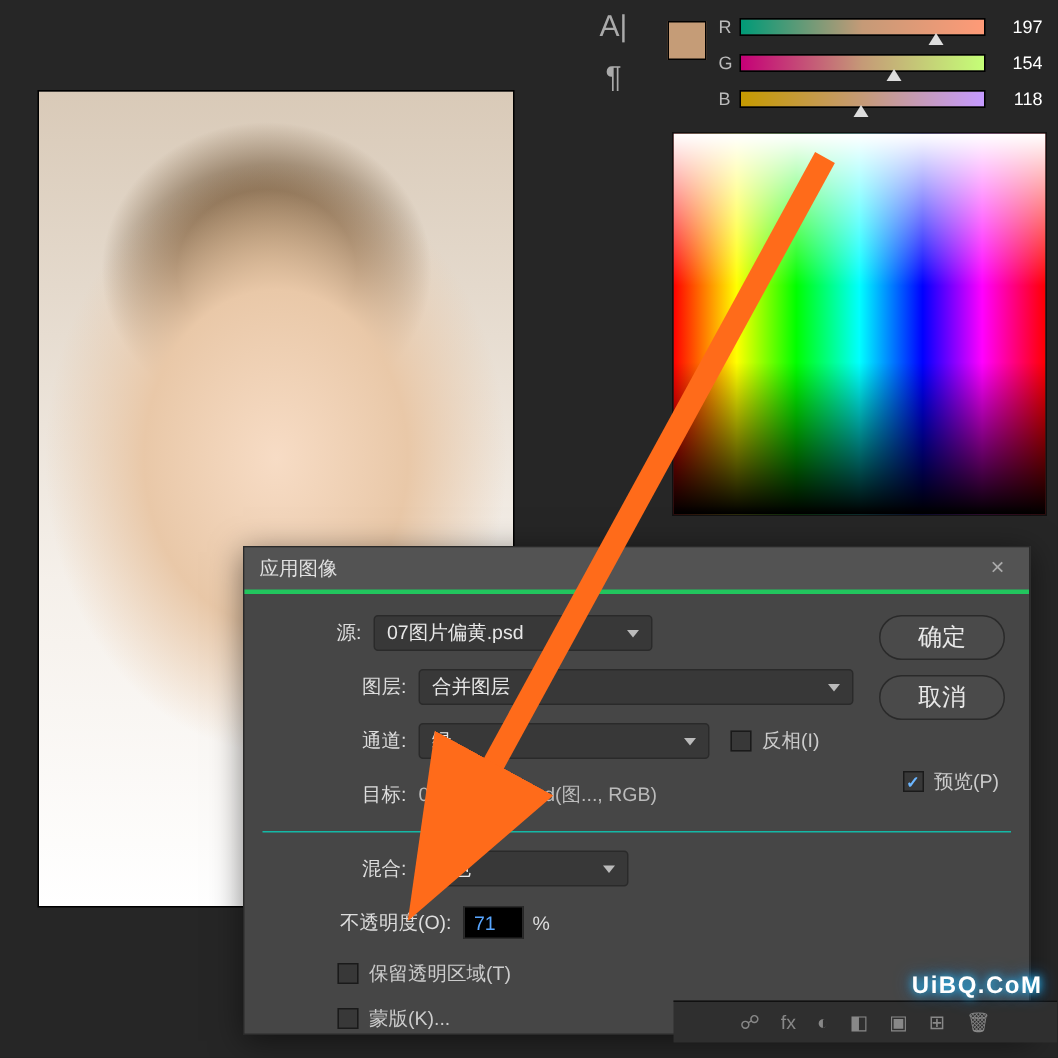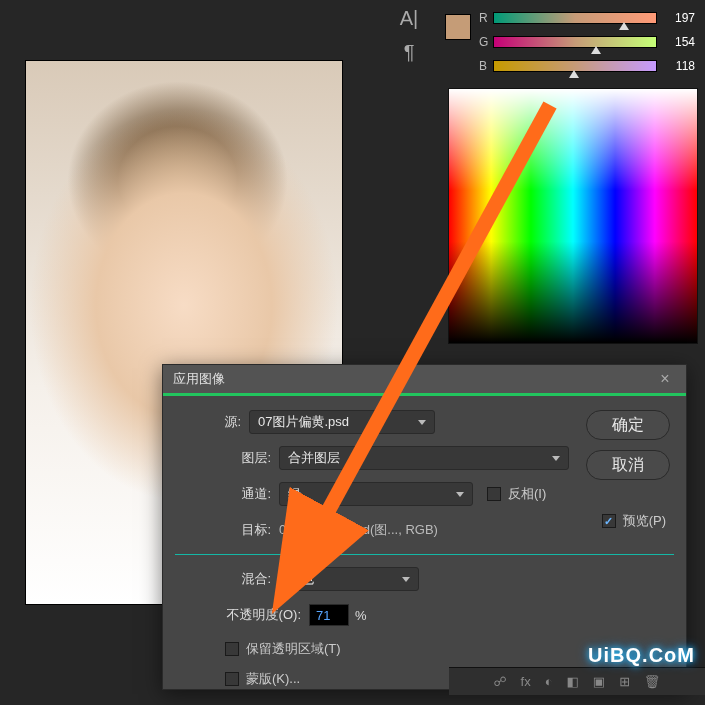--- a/index.html
+++ b/index.html
@@ -279,21 +279,21 @@
   .layers-bar span {
     font-size: 13px;
     cursor: pointer;
   }
   .watermark {
     position: absolute;
     right: 10px;
     bottom: 38px;
     font-family: Arial, sans-serif;
     font-weight: bold;
-    font-size: 20px;
+    font-size: 16px;
     color: #fff;
     text-shadow: 0 0 6px #3cf, 0 0 12px #08f;
     letter-spacing: 1px;
   }
 </style>
 </head>
 <body>
 
 <div class="app">
   <div class="left-panel">

